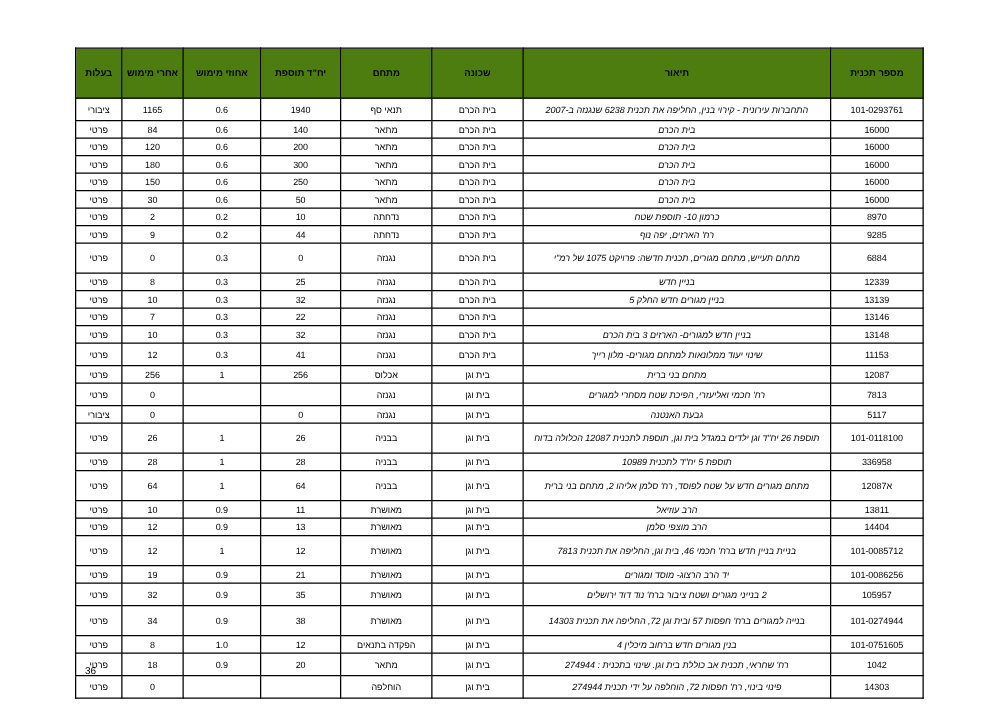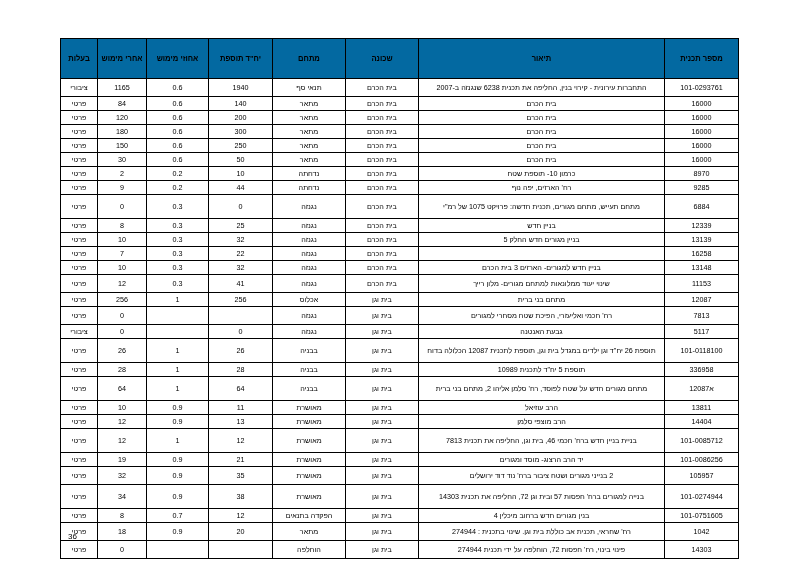--- a/index.html
+++ b/index.html
@@ -41,21 +41,21 @@
     border: 1px solid #000000;
     padding: 2px 3px;
     font-size: 7.2px;
     line-height: 1.25;
     vertical-align: middle;
     text-align: center;
     box-sizing: border-box;
     word-wrap: break-word;
   }
   table.plan-table thead th {
-    background: #0369a1;
+    background: #4d7c0f;
     font-weight: bold;
     font-size: 7.6px;
     height: 40px;
     line-height: 1.3;
     padding: 3px 2px;
   }
   
   col.c-plan    { width: 74px; }
   col.c-desc    { width: 246px; }
   col.c-neigh   { width: 73px; }
@@ -63,20 +63,21 @@
   col.c-units   { width: 64px; }
   col.c-pct     { width: 62px; }
   col.c-after   { width: 49px; }
   col.c-owner   { width: 37px; }
 
   td.desc {
     text-align: right;
     padding-right: 5px;
     padding-left: 5px;
     direction: rtl;
+    font-style: italic;
   }
   td.num {
     direction: ltr;
   }
   td.plan {
     direction: ltr;
     text-align: left;
     padding-left: 6px;
   }
   .page-number {
@@ -224,21 +225,21 @@
             <td class="plan">13139</td>
             <td class="desc">בניין מגורים חדש החלק 5</td>
             <td>בית הכרם</td>
             <td>נגנזה</td>
             <td class="num">32</td>
             <td class="num">0.3</td>
             <td class="num">10</td>
             <td>פרטי</td>
           </tr>
           <tr class="r-norm">
-            <td class="plan">16258</td>
+            <td class="plan">13146</td>
             <td class="desc"></td>
             <td>בית הכרם</td>
             <td>נגנזה</td>
             <td class="num">22</td>
             <td class="num">0.3</td>
             <td class="num">7</td>
             <td>פרטי</td>
           </tr>
           <tr class="r-norm">
             <td class="plan">13148</td>
@@ -379,21 +380,21 @@
             <td class="num">0.9</td>
             <td class="num">34</td>
             <td>פרטי</td>
           </tr>
           <tr class="r-norm">
             <td class="plan">101-0751605</td>
             <td class="desc">בנין מגורים חדש ברחוב מיכלין 4</td>
             <td>בית וגן</td>
             <td>הפקדה בתנאים</td>
             <td class="num">12</td>
-            <td class="num">0.7</td>
+            <td class="num">1.0</td>
             <td class="num">8</td>
             <td>פרטי</td>
           </tr>
           <tr class="r-mid">
             <td class="plan">1042</td>
             <td class="desc">רח' שחראי, תכנית אב כוללת בית וגן. שינוי בתכנית : 274944</td>
             <td>בית וגן</td>
             <td>מתאר</td>
             <td class="num">20</td>
             <td class="num">0.9</td>

